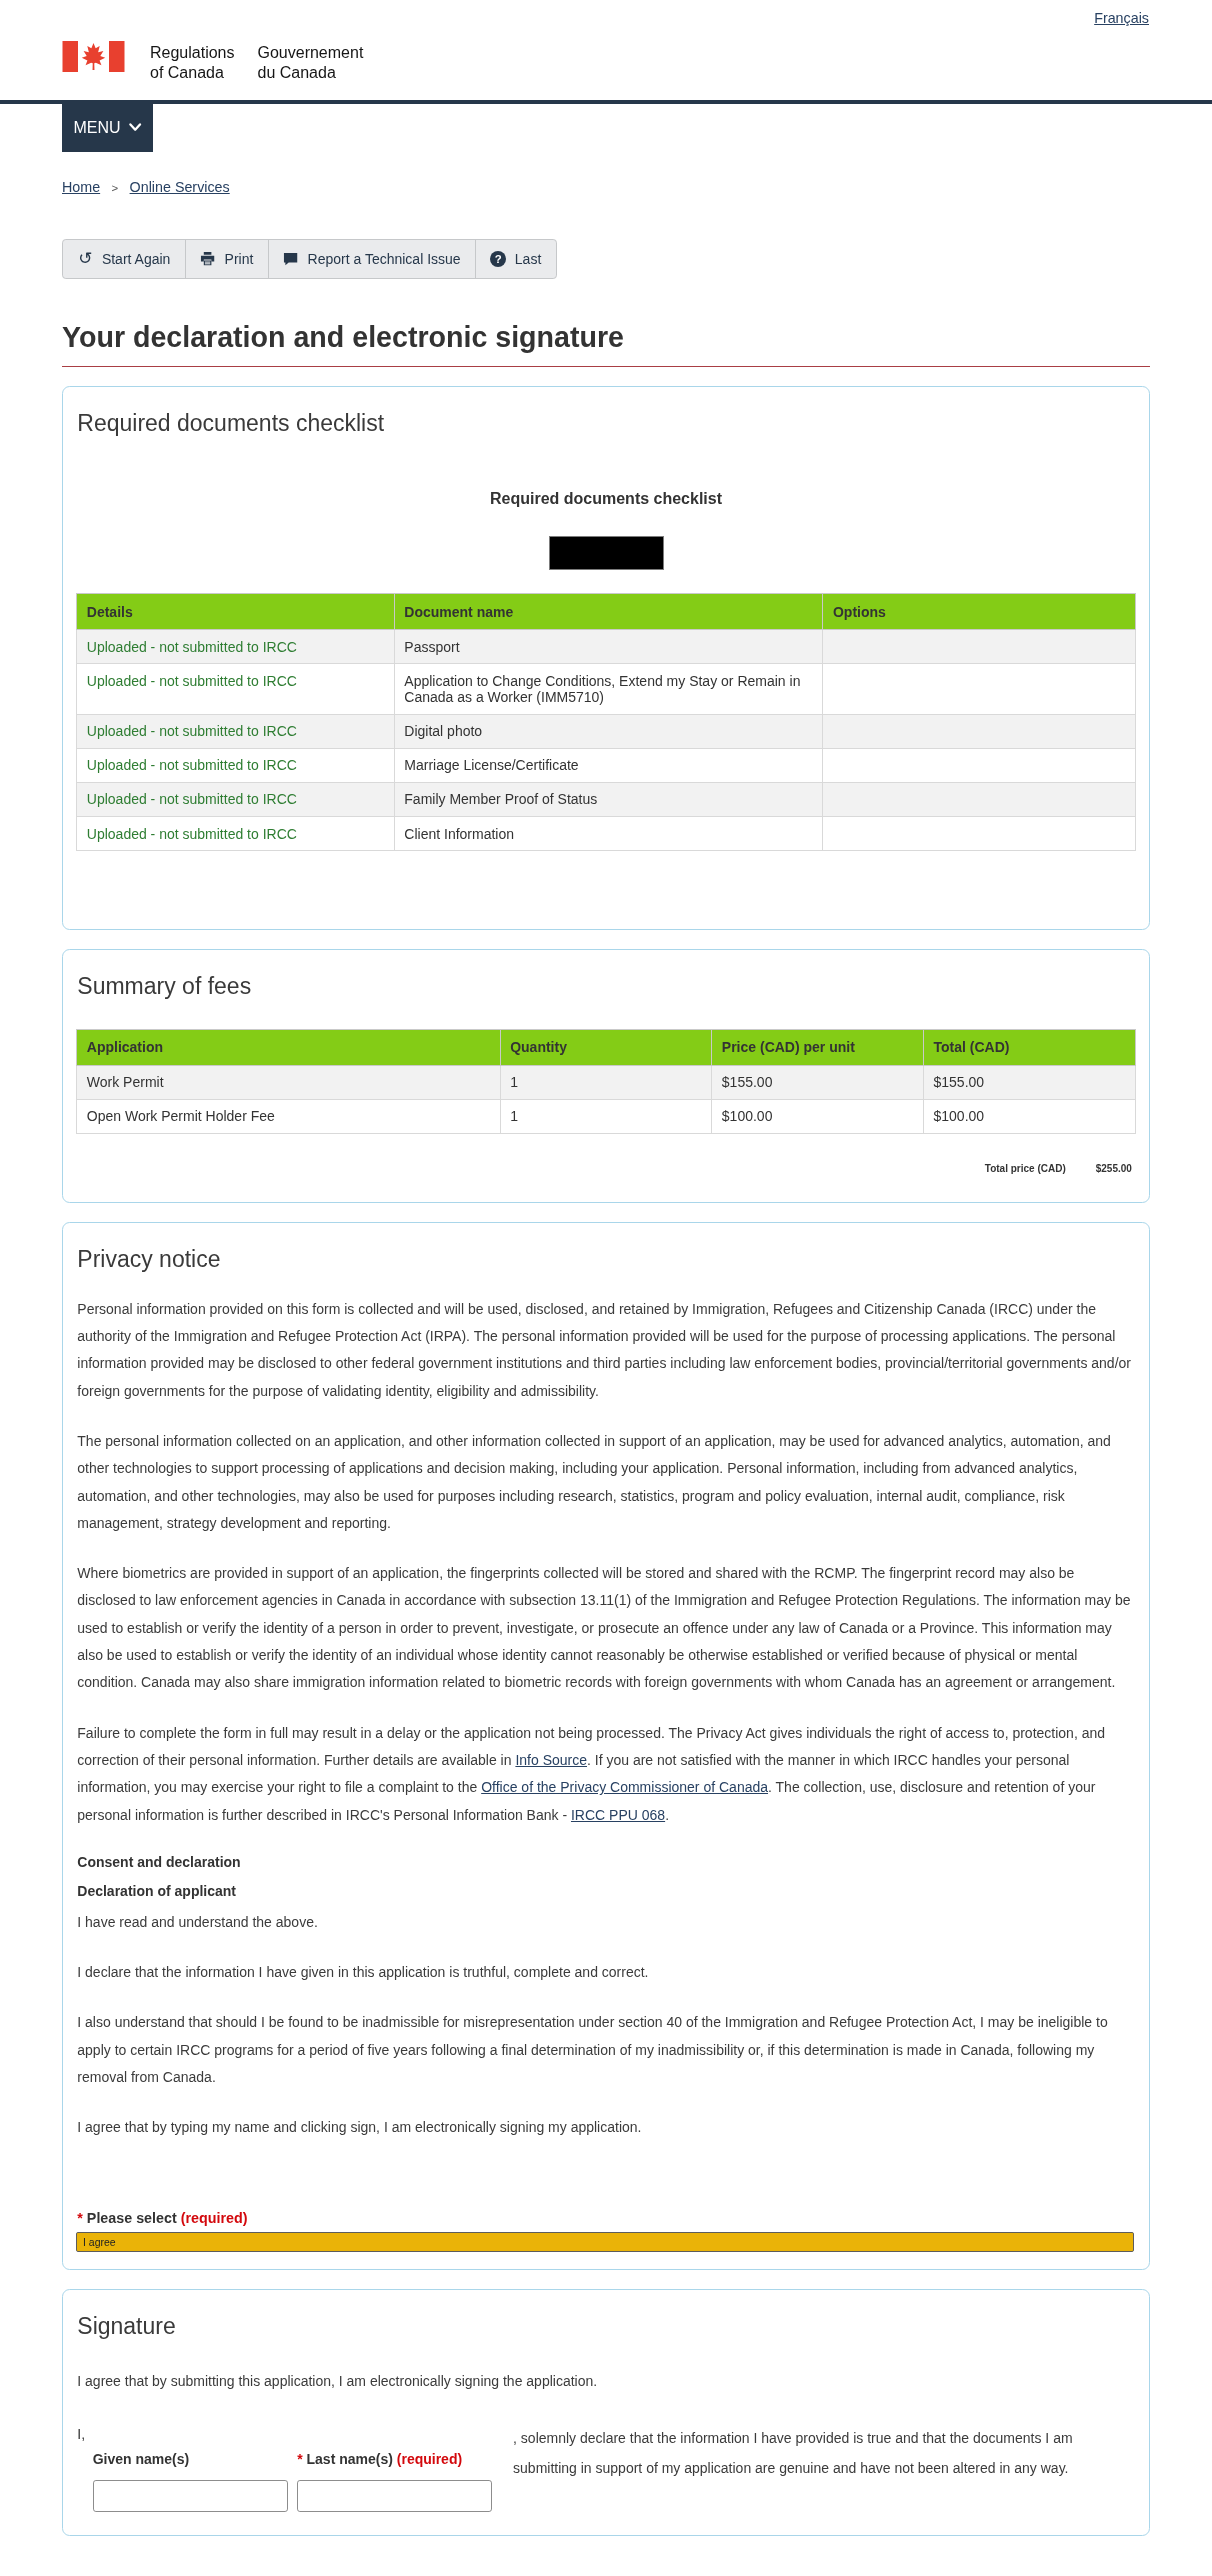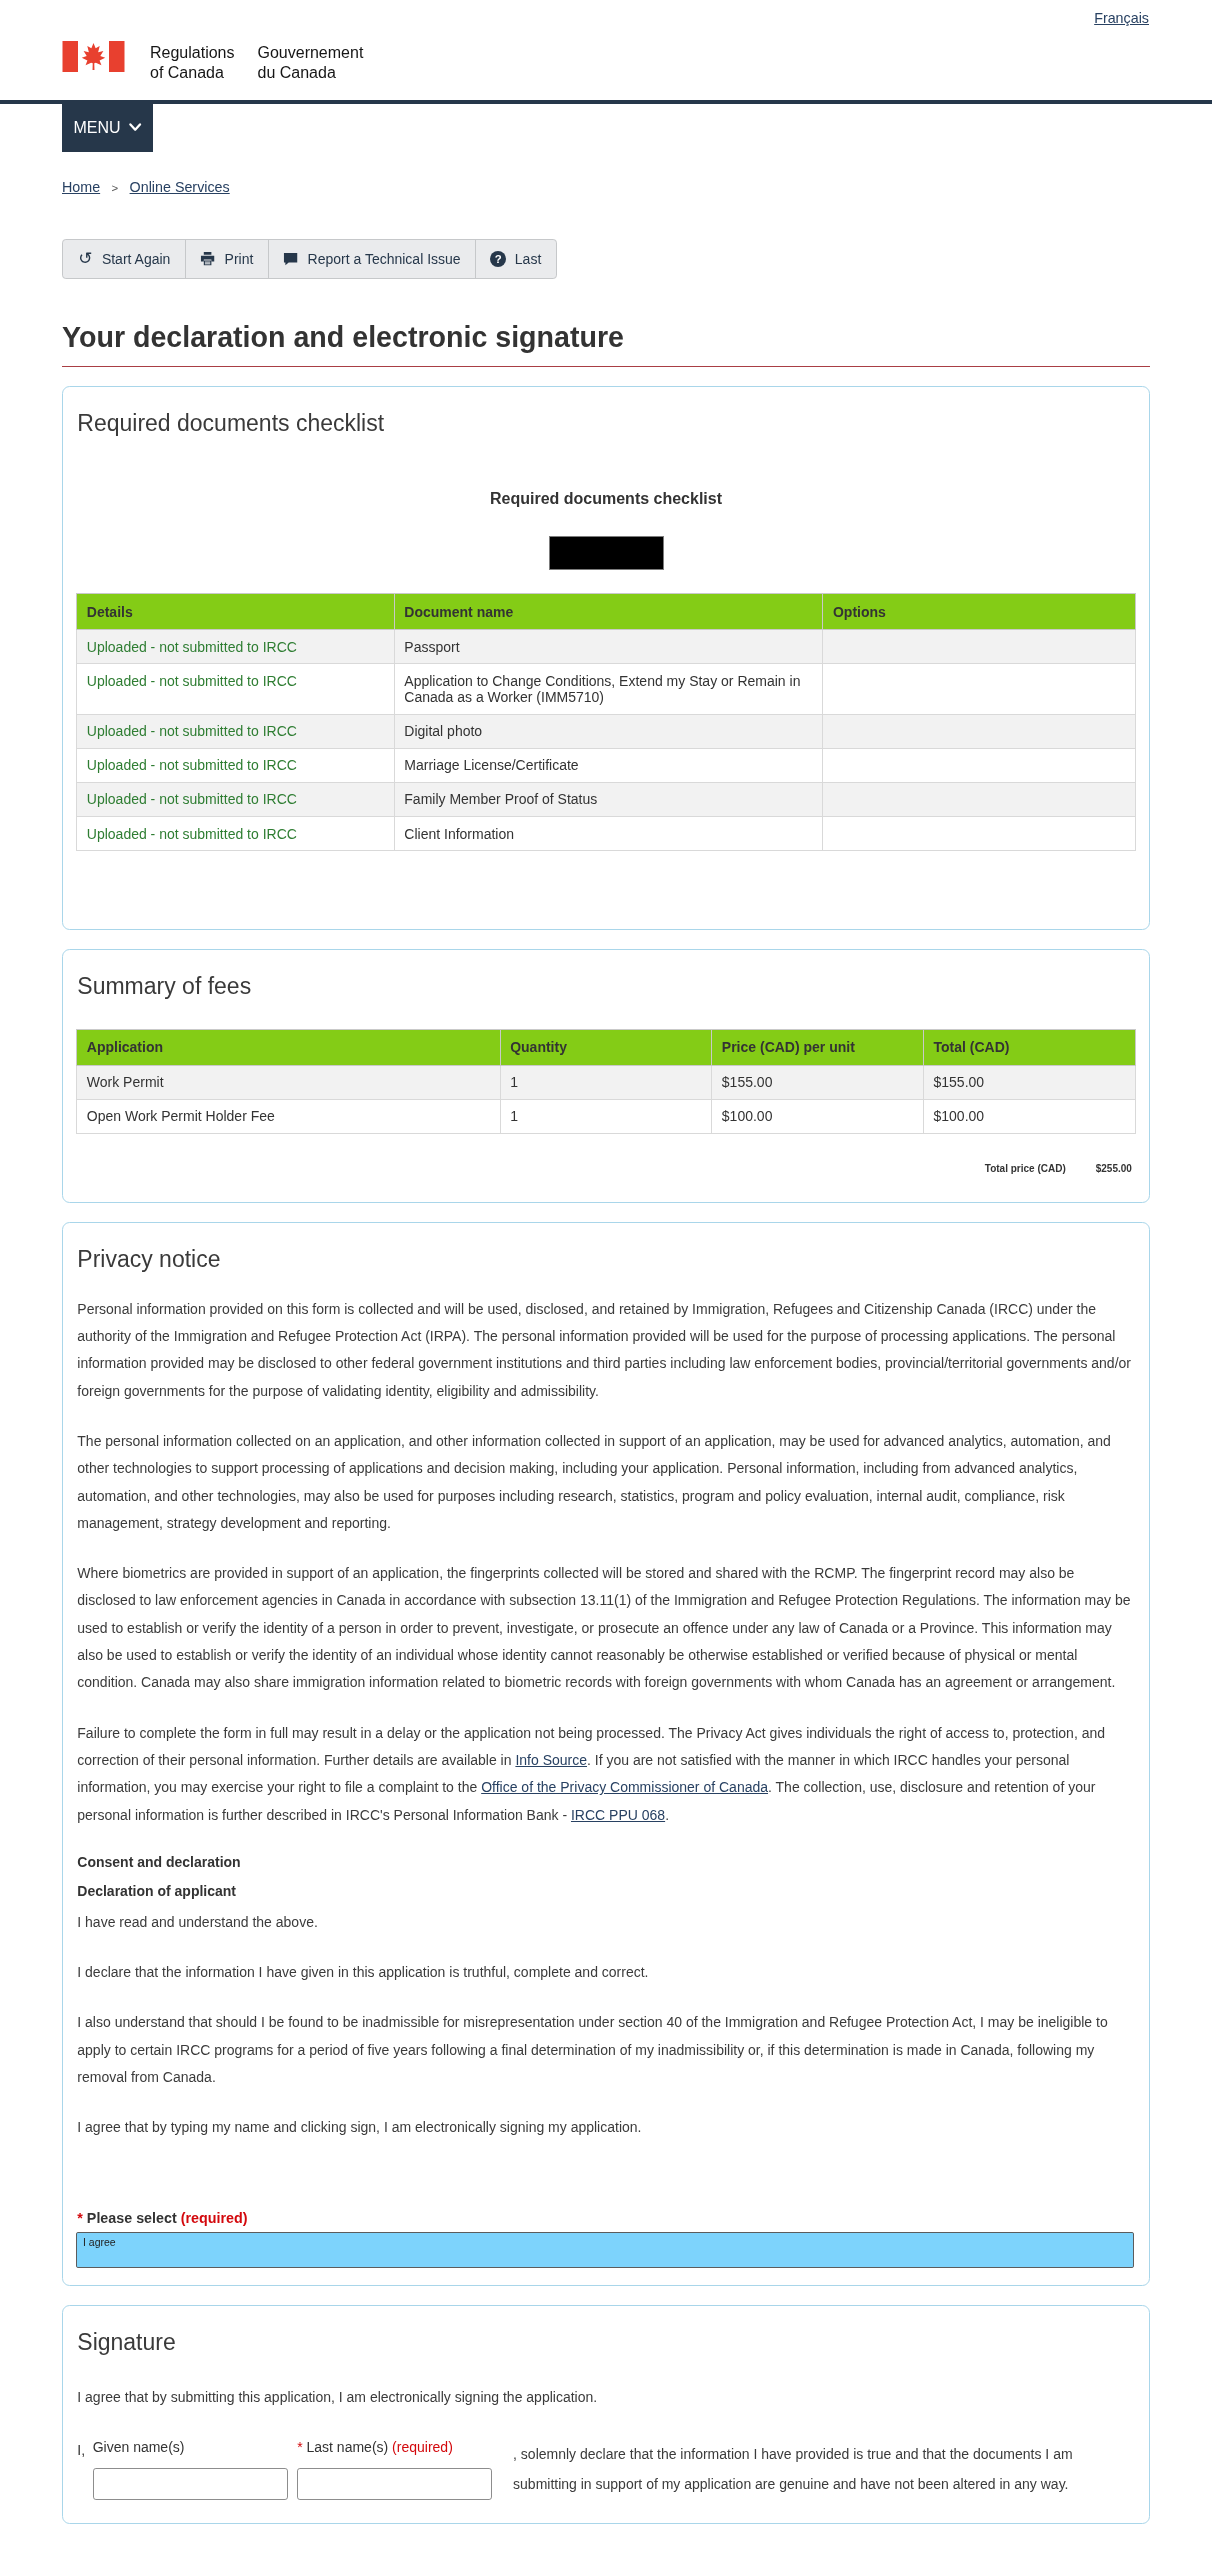--- a/index.html
+++ b/index.html
@@ -79,31 +79,31 @@
     font-size:10px; margin:28.6px 3.8px 11.4px 0;
   }
 
   
   .body-p { font-size:14px; line-height:1.95; margin:23px 1px 0; color:#3b3b3b; }
   .bold-sub { font-size:14px; font-weight:bold; margin:25px 1px 0; color:#333; }
   .bold-sub + .bold-sub { margin-top:13.3px; }
   .req-line { margin:69px 0 0 1px; font-size:14.3px; font-weight:bold; color:#333; }
   .red { color:#d3080c; }
   .select-box {
-    margin-top:5.7px; width:1058px; height:36px; background:#7dd3fc;
+    margin-top:5.7px; width:1058px; height:20px; background:#eab308;
     border:1px solid #5c5c5c; border-radius:1.9px; font-size:10.5px; color:#222;
     padding:2.9px 5.7px; cursor:pointer;
   }
 
   
   .sig-intro { margin-top:28.6px; }
   .sig-row { display:flex; align-items:flex-start; margin:27px 1px 5.7px; font-size:14px; }
   .sig-prefix { margin:2.9px 7.6px 0 0; }
   .sig-field { margin-right:9.5px; }
-  .sig-field .f-label { display:block; font-weight:normal; margin-bottom:13.3px; white-space:nowrap; }
+  .sig-field .f-label { display:block; font-weight:bold; margin-bottom:13.3px; white-space:nowrap;margin-top:28px; }
   .sig-input { width:195px; height:32px; border:1px solid #8d8d8d; border-radius:2.9px; background:#fff; }
   .sig-decl { flex:1; margin-left:11.4px; line-height:2.15; color:#3b3b3b; }
 </style>
 </head>
 <body>
 
 
 
 
 <div class="lang-row">

